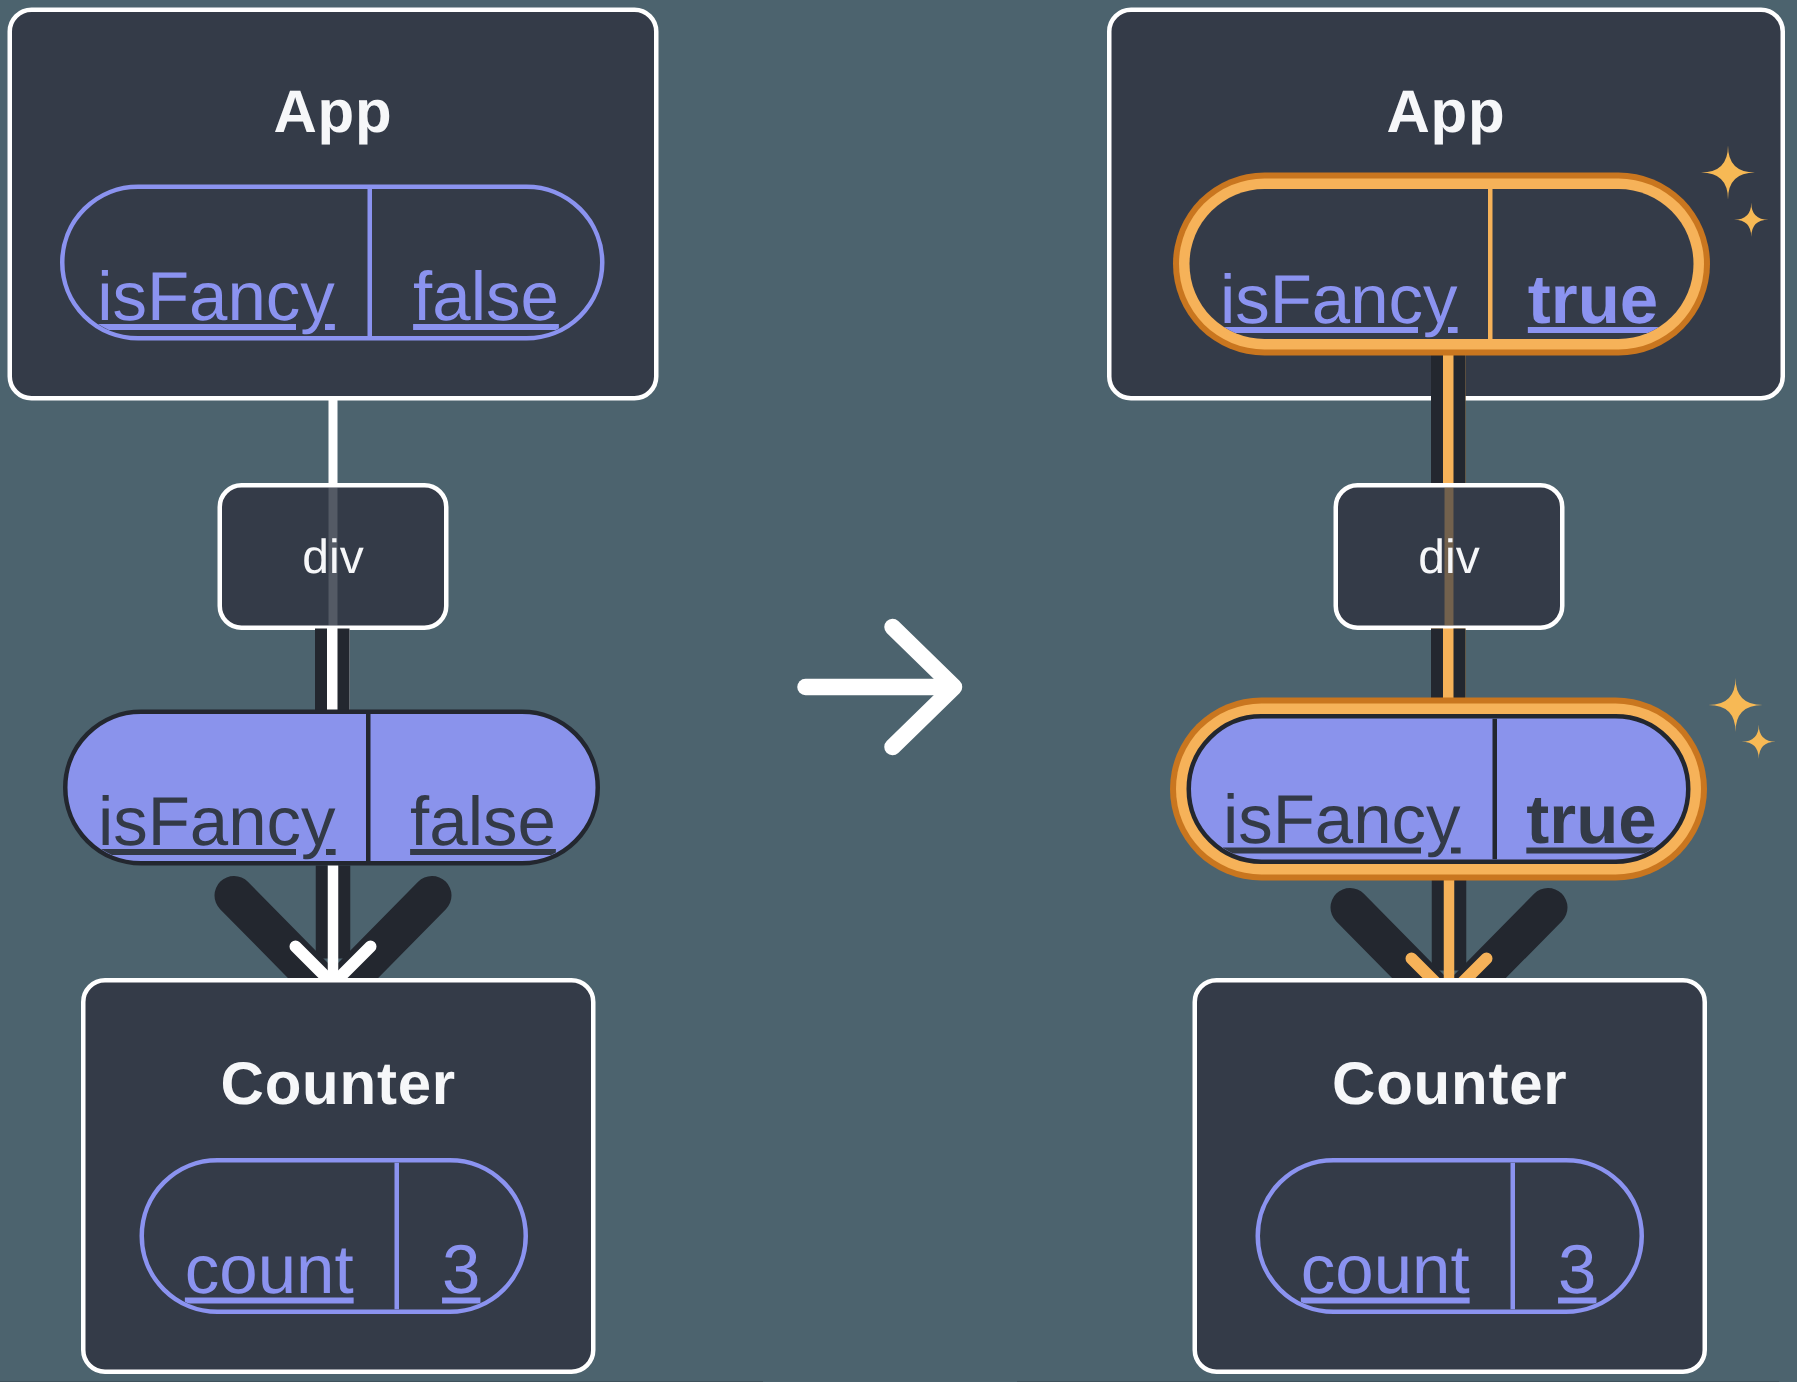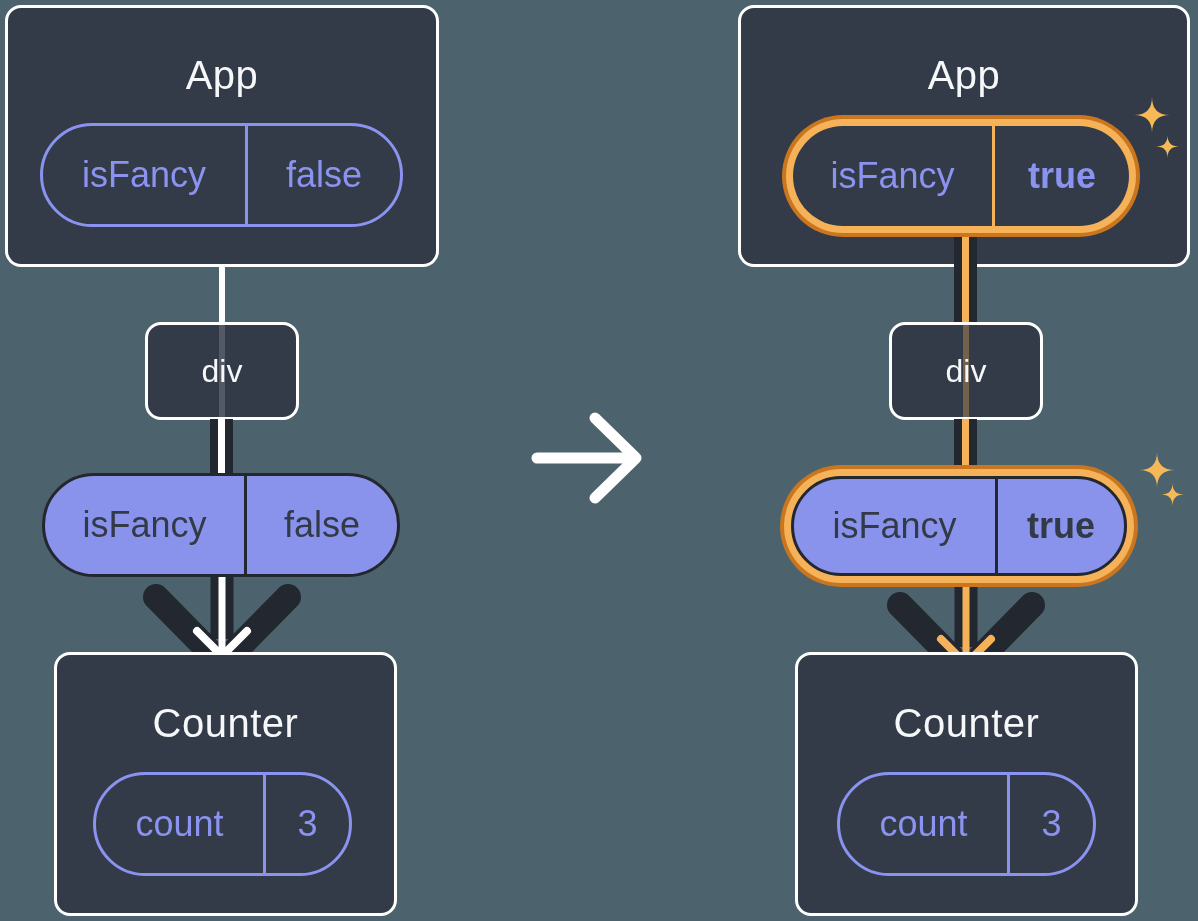--- a/index.html
+++ b/index.html
@@ -20,37 +20,37 @@
   .stage{
     position:relative;width:1198px;height:921px;background:var(--bg);
     overflow:hidden;font-family:"Liberation Sans",sans-serif;
   }
   .tree{position:absolute;inset:0;}
   .card{
     position:absolute;background:var(--card);
     border:3px solid var(--card-border);border-radius:16px;
   }
   .comp-title{
-    position:absolute;color:var(--title);font-size:40px;font-weight:400;
+    position:absolute;color:var(--title);font-size:40px;font-weight:700;
     text-align:center;line-height:1.15;letter-spacing:0.5px;
   }
   .div-card{display:flex;align-items:center;justify-content:center;}
   .div-label{color:var(--title);font-size:32px;font-weight:500;position:relative;z-index:2;}
   .ghost{position:absolute;top:0;bottom:0;left:calc(50% - 3px);width:6px;z-index:1;}
   .ghost-white{background:rgba(255,255,255,0.16);}
   .ghost-orange{background:rgba(246,178,89,0.32);}
   .wline{position:absolute;width:6px;background:#ffffff;}
   .stripe{
     position:absolute;width:7px;box-sizing:content-box;
     border-left:8px solid var(--dark);border-right:8px solid var(--dark);
   }
   .core-white{background:#ffffff;}
   .core-orange{background:var(--orange-light);}
   .pill{position:absolute;display:flex;border-radius:52px;overflow:hidden;}
-  .seg{display:flex;align-items:center;justify-content:center;font-size:36px;font-weight:500;}
+  .seg{display:flex;align-items:flex-end;justify-content:center;font-size:46px;font-weight:500;text-decoration:underline;}
   .seg-val{flex:1;}
   .pill-outline{border:3px solid var(--purple);color:var(--purple);background:transparent;}
   .pill-outline .seg-key{border-right:3px solid var(--purple);}
   .pill-solid{background:var(--purple-fill);border:3px solid var(--dark);color:var(--dark-text);}
   .pill-solid .seg-key{border-right:3px solid var(--dark);}
   .ring-outer{position:absolute;background:var(--orange);border-radius:62px;padding:4px;}
   .ring-inner{width:100%;height:100%;background:var(--orange-light);border-radius:58px;padding:7px;}
   .ring-pill{position:relative;width:100%;height:100%;display:flex;border-radius:50px;overflow:hidden;}
   .ring-pill-dark{background:var(--card);color:var(--purple);}
   .ring-pill-dark .seg-key{border-right:3px solid var(--orange-light);}

